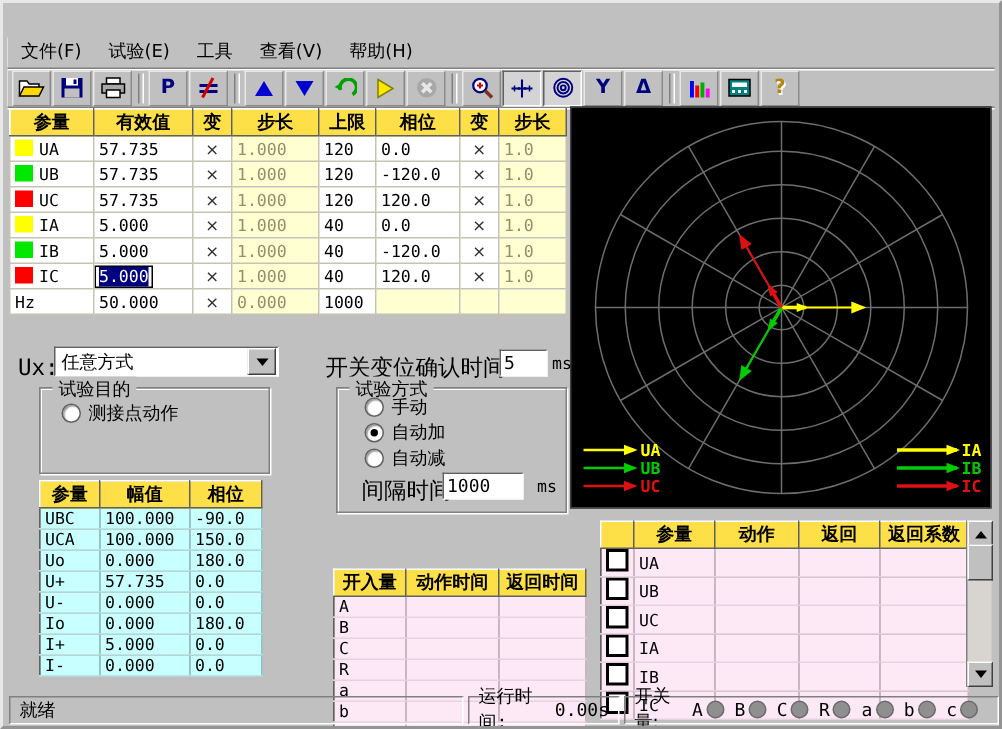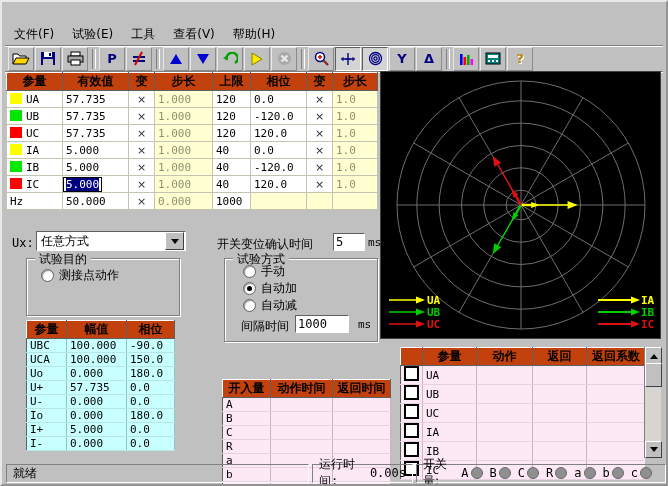--- a/index.html
+++ b/index.html
@@ -27,36 +27,36 @@
   .toolbar{position:absolute;left:3px;top:44px;right:3px;height:25px;display:flex;align-items:center;
            padding-left:3px;border-bottom:1px solid #808080;box-shadow:0 1px 0 #fff;}
   .tbtn{width:24px;height:22px;display:flex;align-items:center;justify-content:center;
         border:1px solid;border-color:#e8e8e8 #8a8a8a #8a8a8a #e8e8e8;background:#c0c0c0;margin-right:1px;}
   .tbtn.pressed{border-color:#606060 #fff #fff #606060;background:#d4d4d4;}
   .tsep{width:2px;height:20px;border-left:1px solid #808080;border-right:1px solid #fff;margin:0 3px;}
   .tlabel{font-weight:bold;font-size:13px;color:#000080;}
   .tlabel.gold{color:#b8860b;text-shadow:1px 1px 0 #fff;}
   
   .sunken{border:1px solid;border-color:#606060 #fff #fff #606060;}
-  .hcell{background:#c2410c;border:1px solid;border-color:#fff #606060 #606060 #fff;
+  .hcell{background:#fde047;border:1px solid;border-color:#fff #606060 #606060 #fff;
          font-size:12px;font-weight:bold;text-align:center;padding:0 2px;box-sizing:border-box;}
   
   .ptable{position:absolute;left:4px;top:70px;width:371px;border-collapse:collapse;table-layout:fixed;background:#fff;}
   .ptable th{height:17px;}
   .ptable td{height:16px;border:1px solid #c4c4b0;font-size:11px;padding:0 3px;white-space:nowrap;overflow:hidden;}
   .ptable td.c-step{background:#ffffd2;color:#90906c;}
   .ptable td.c-var{text-align:center;color:#303030;}
   .swatch{display:inline-block;width:12px;height:11px;vertical-align:-1px;margin-right:4px;}
   .edit-box{display:inline-block;background:#fff;border:1px solid #000;padding:0 2px;margin-left:-3px;}
   .edit-box .sel{background:#000080;color:#fff;}
   
   .phasor-panel{position:absolute;left:378px;top:69px;width:281px;height:268px;background:#000;
                 border:1px solid #404040;box-sizing:border-box;}
   
-  .ctl-label{position:absolute;font-size:12px;color:#000;white-space:nowrap;}
+  .ctl-label{position:absolute;font-size:15px;color:#000;white-space:nowrap;}
   .dropdown{position:absolute;left:34px;top:229px;width:150px;height:20px;background:#fff;
             border:1px solid;border-color:#606060 #fff #fff #606060;box-sizing:border-box;display:flex;align-items:center;}
   .dd-text{flex:1;font-size:12px;padding-left:4px;}
   .dd-btn{width:17px;height:16px;margin:1px;background:#c0c0c0;border:1px solid;border-color:#fff #404040 #404040 #fff;
           display:flex;align-items:center;justify-content:center;}
   .dd-arrow{width:0;height:0;border:4px solid transparent;border-top:5px solid #000;margin-top:4px;}
   .edit{position:absolute;height:18px;background:#fff;border:1px solid;border-color:#606060 #fff #fff #606060;
         font-size:12px;font-family:"DejaVu Sans Mono","Liberation Mono",monospace;padding:0 2px;box-sizing:border-box;}
   .groupbox{position:absolute;border:1px solid #808080;box-shadow:1px 1px 0 #fff inset, 1px 1px 0 #fff;}
   .gb-title{position:absolute;top:-8px;left:8px;background:#c0c0c0;padding:0 4px;font-size:12px;}

